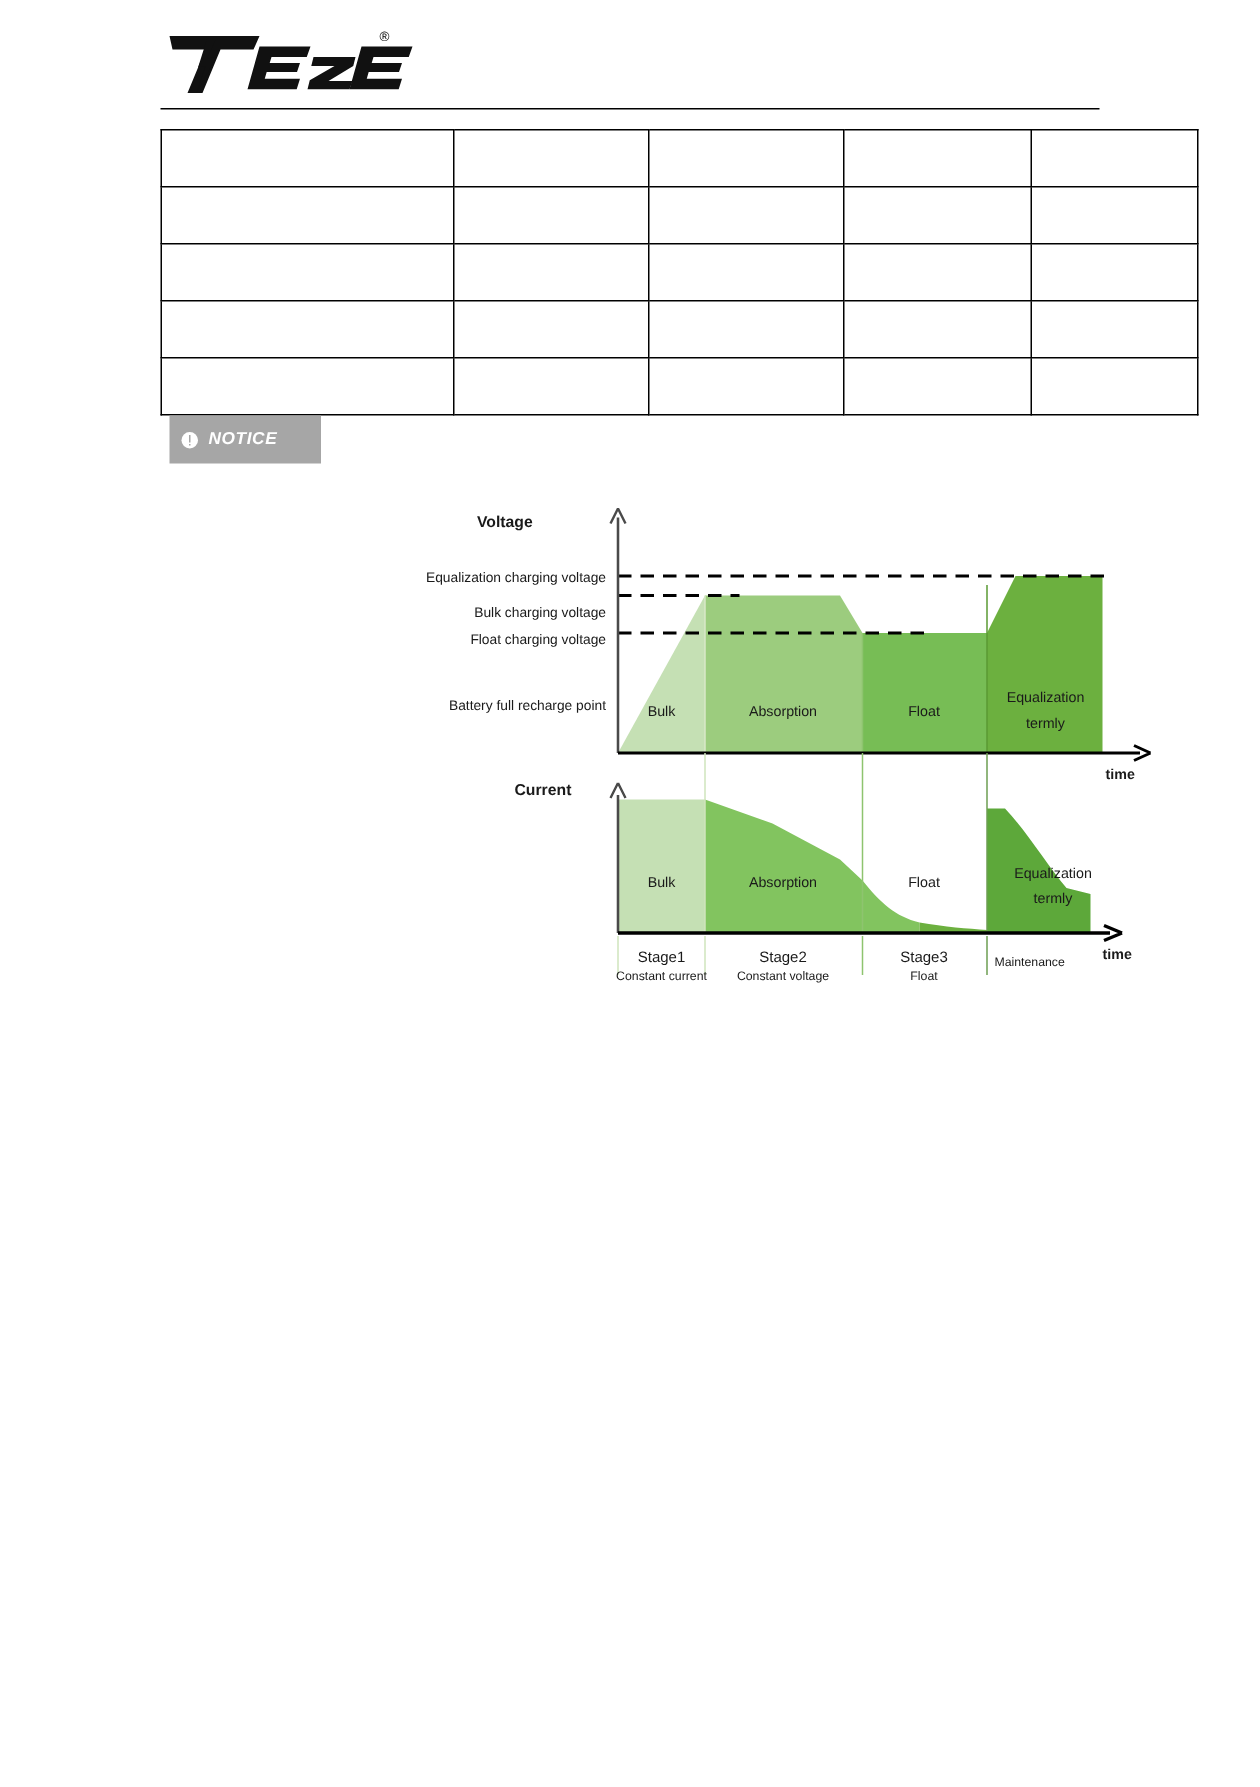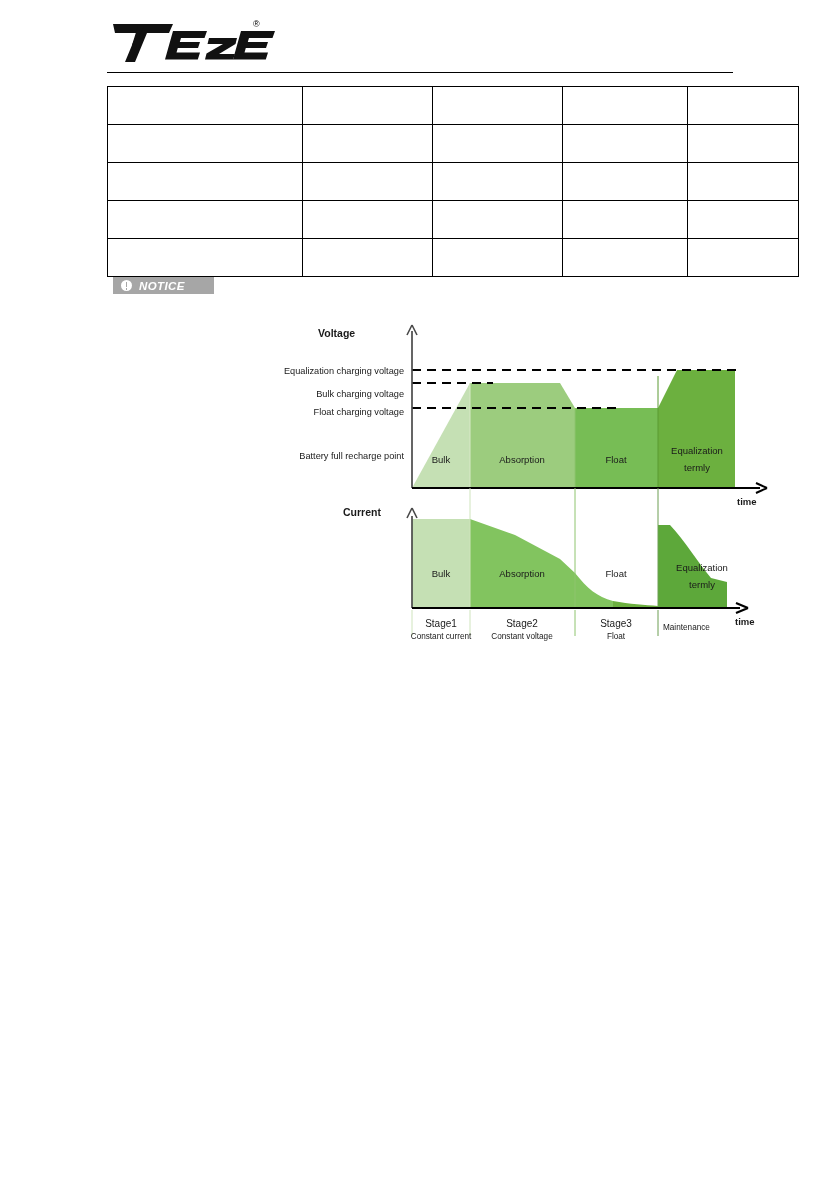--- a/index.html
+++ b/index.html
@@ -69,21 +69,21 @@
   .col-v2     { width: 117px; }
   .col-v3     { width: 117px; }
   .col-v4     { width: 112px; }
   .col-v5     { width: 98px; }
 
   
   #notice-badge {
     position: absolute;
     left: 113px;
     top: 277px;
-    height: 17px;
+    height: 32px;
     width: 101px;
     background: #a6a6a6;
     display: flex;
     align-items: center;
     gap: 7px;
     padding-left: 8px;
     box-sizing: border-box;
   }
   #notice-badge .bang {
     width: 11px;
@@ -116,21 +116,21 @@
     font-style: italic;
     font-weight: bold;
     color: #ffffff;
     letter-spacing: 0.4px;
   }
 
   
   #charts-figure {
     position: absolute;
     left: 215px;
-    top: 316px;
+    top: 330px;
     width: 570px;
     height: 335px;
   }
   #charts-figure svg { display: block; }
 
   .axis-title { font-family: "Liberation Sans", sans-serif; font-size: 10.5px; font-weight: bold; fill: #1a1a1a; }
   .axis-unit  { font-family: "Liberation Sans", sans-serif; font-size: 9.5px;  font-weight: bold; fill: #1a1a1a; }
   .lvl-label  { font-family: "Liberation Sans", sans-serif; font-size: 9.2px;  fill: #1a1a1a; }
   .reg-label  { font-family: "Liberation Sans", sans-serif; font-size: 9.5px;  fill: #1a1a1a; }
   .stage-main { font-family: "Liberation Sans", sans-serif; font-size: 10px;   fill: #1a1a1a; }

